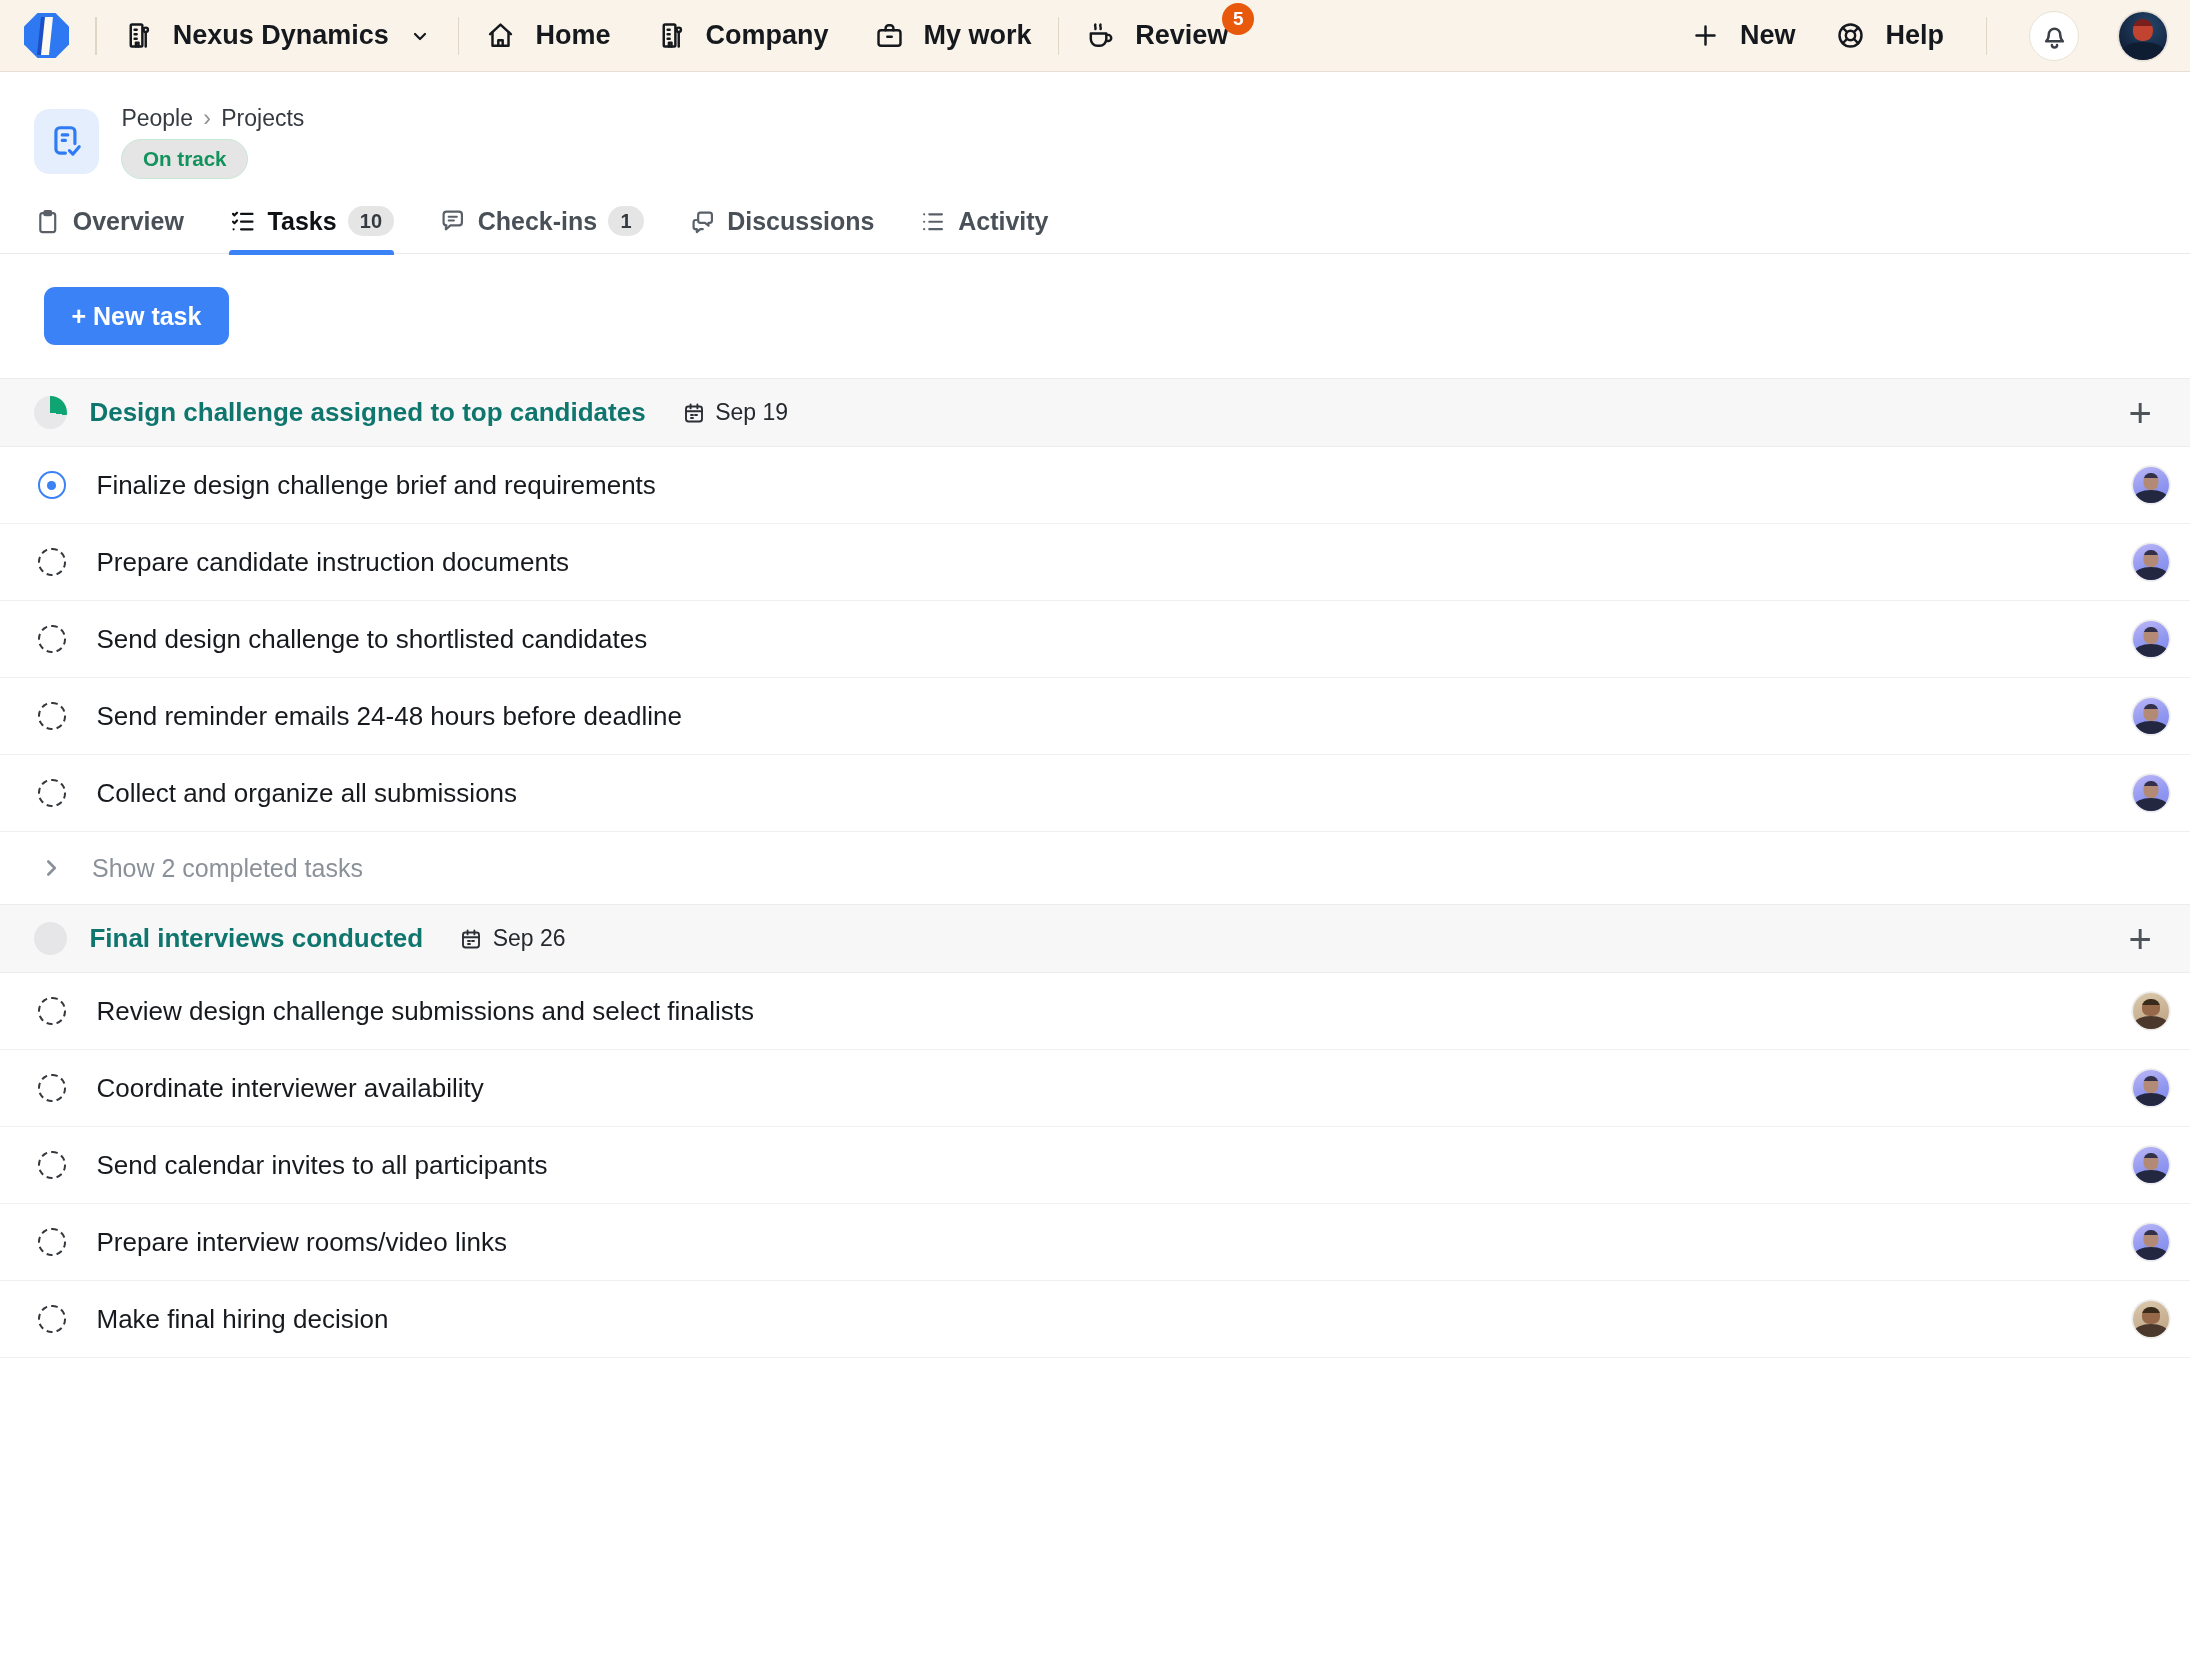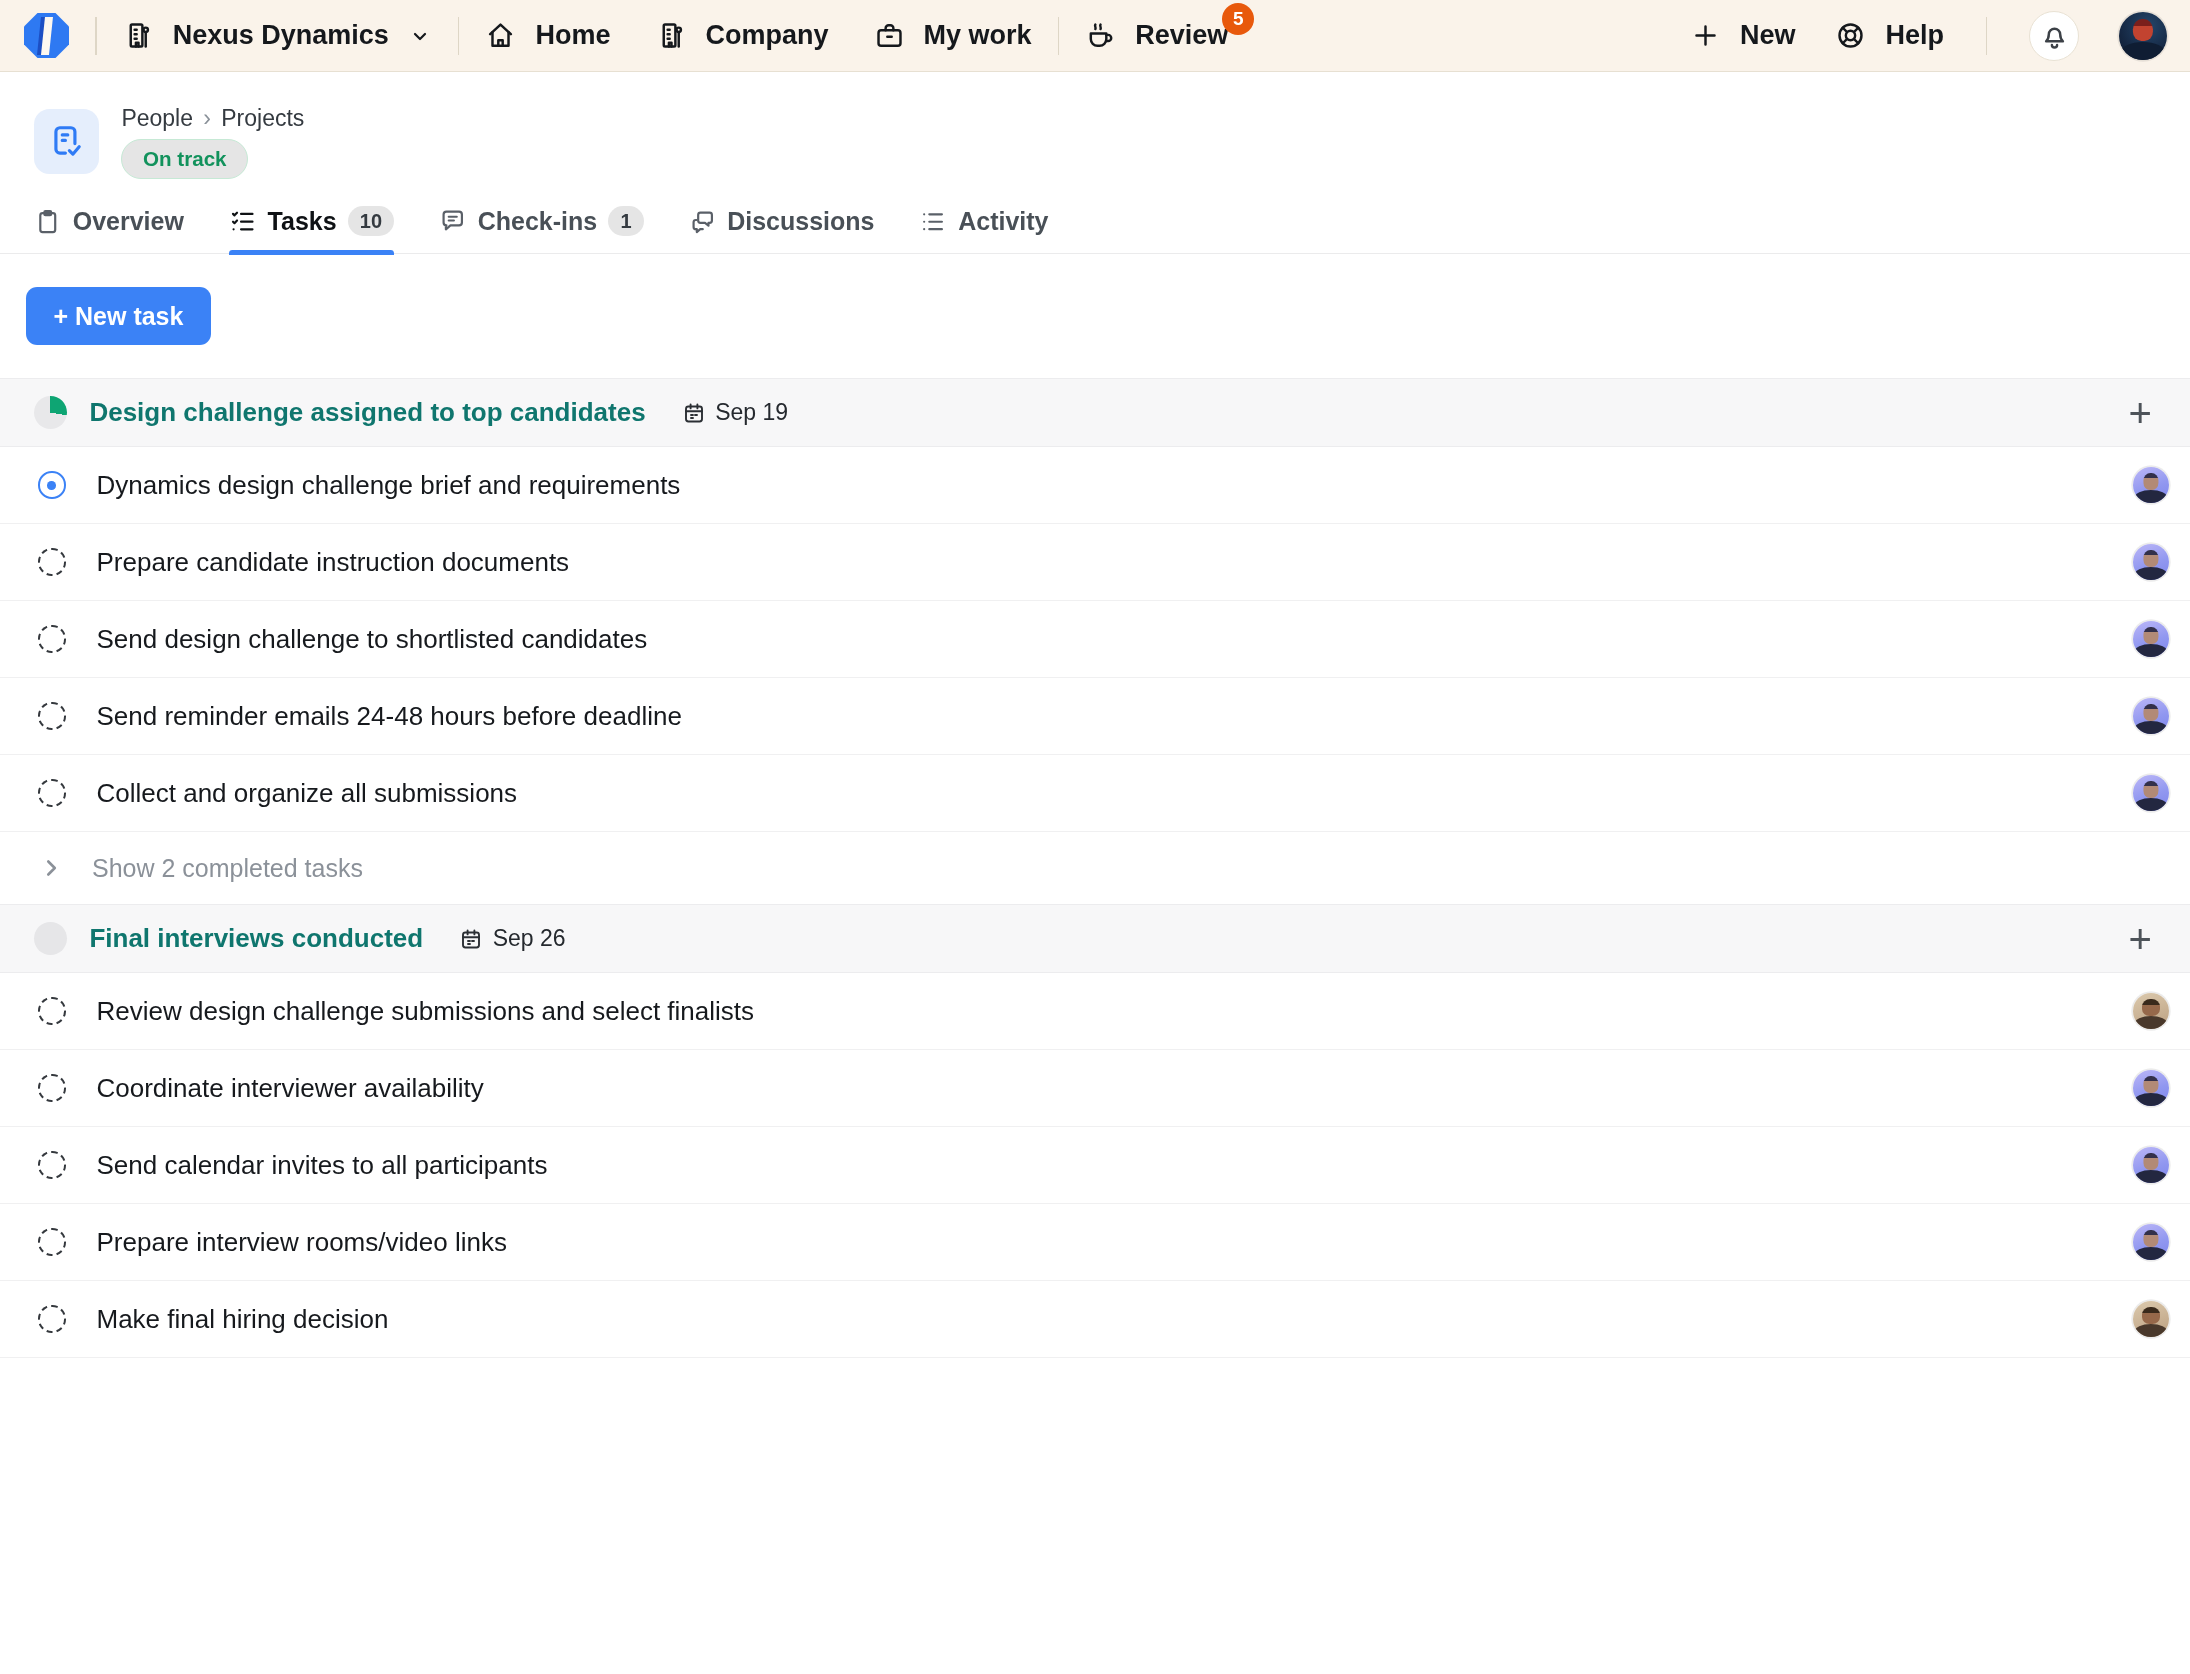--- a/index.html
+++ b/index.html
@@ -65,21 +65,21 @@
   .tab svg { width:27.5px; height:27.5px; stroke:#5a6068; fill:none; stroke-width:1.9;
     stroke-linecap:round; stroke-linejoin:round; }
   .tab.active { color:#0f1215; font-weight:700; }
   .tab.active svg { stroke:#0f1215; }
   .tab.active::after { content:''; position:absolute; left:0; right:0; bottom:-1.7px;
     height:5.2px; background:#3b82f6; border-radius:3.4px 3.4px 0 0; }
   .tab-badge { font-size:20px; font-weight:600; color:#343a40; background:#e5e5e5;
     border-radius:860px; padding:3.4px 12px; }
 
   
-  .toolbar { padding:33px 26px; }
+  .toolbar { padding:33px 44px; }
   .btn-primary { background:#3b82f6; color:#ffffff; border:none; border-radius:11.2px;
     font-size:25px; font-weight:700; padding:14.6px 27.5px; cursor:pointer;
     font-family:inherit; }
 
   
   .section-head { height:69px; background:#f7f7f8; border-top:1.7px solid #ececee;
     border-bottom:0.9px solid #ececee; display:flex; align-items:center; padding:0 34px; }
   .pie { width:33px; height:33px; border-radius:50%; flex:0 0 auto; }
   .pie[data-variant="partial"] { background:conic-gradient(#0ea573 0deg 100deg, #e8e8ea 100deg 360deg); }
   .pie[data-variant="empty"] { background:#e6e6e8; }
@@ -271,21 +271,21 @@
         <path d="M8.6 3.4v4M15.4 3.4v4"></path>
         <path d="M9 14h2M13 14h2M9 17h2"></path>
       </svg>
     <span>Sep 19</span>
   </span>
   <span class="section-add">+</span>
 </div>
 
 <div class="task-row">
   <div class="stateicon" data-variant="in-progress"></div>
-  <span class="task-title">Dynamics design challenge brief and requirements</span>
+  <span class="task-title">Finalize design challenge brief and requirements</span>
   <div class="avatar" data-variant="woman-blue"></div>
 </div>
 <div class="task-row">
   <div class="stateicon" data-variant="todo"></div>
   <span class="task-title">Prepare candidate instruction documents</span>
   <div class="avatar" data-variant="woman-blue"></div>
 </div>
 <div class="task-row">
   <div class="stateicon" data-variant="todo"></div>
   <span class="task-title">Send design challenge to shortlisted candidates</span>

